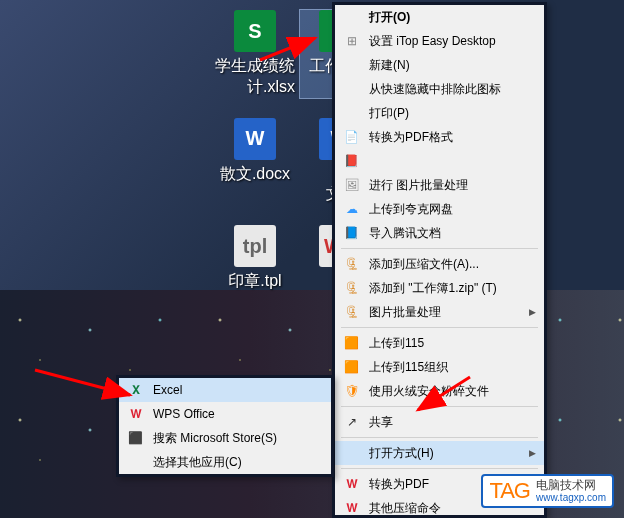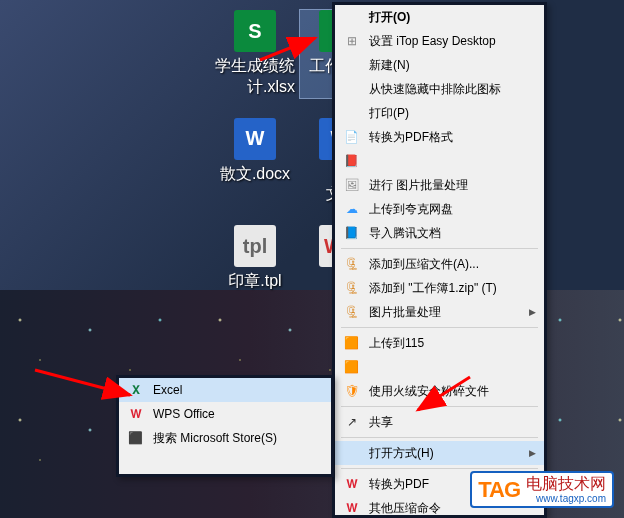--- a/index.html
+++ b/index.html
@@ -30,22 +30,22 @@
 .menu .arrow { position: absolute; right: 8px; font-size: 9px; color: #555; }
 
 .menu-main { top: 2px; left: 332px; width: 215px; height: 516px; overflow: hidden; }
 .menu-sub  { top: 375px; left: 116px; width: 218px; }
 
 
 .arrow-annot { position: absolute; pointer-events: none; }
 
 
 .watermark { position: absolute; right: 10px; bottom: 10px; display: flex; align-items: center; gap: 6px; background: #fff; border: 2px solid #1560c0; border-radius: 4px; padding: 2px 6px; }
-.watermark .tg { font-weight: 700; font-size: 22px; color: #ff7a00; letter-spacing: -1px; }
-.watermark .cn { font-size: 16px; color: #b91c1c; line-height: 1.1; }
+.watermark .tg { font-weight: 400; font-size: 22px; color: #ff7a00; letter-spacing: -1px; }
+.watermark .cn { font-size: 12px; color: #404040; line-height: 1.1; }
 .watermark .url { font-size: 10px; color: #1560c0; text-align: right; }
 </style>
 </head>
 <body>
 
 <div class="bg-top"></div>
 <div class="bg-bottom"></div>
 <div class="bg-lights"></div>
 
 <div class="desktop-icons" id="desktop-icons">
@@ -129,20 +129,21 @@
       <span>图片批量处理</span>
       <span class="arrow">▶</span>
     </div>
     <div class="sep"></div>
     <div class="row">
       <span class="icn" style="color: rgb(255, 138, 0);">🟧</span>
       <span>上传到115</span>
     </div>
     <div class="row">
       <span class="icn" style="color: rgb(255, 138, 0);">🟧</span>
+      <span>上传到115组织</span>
     </div>
     <div class="row">
       <span class="icn" style="color: rgb(255, 136, 0);">🛡</span>
       <span>使用火绒安全粉碎文件</span>
     </div>
     <div class="sep"></div>
     <div class="row">
       <span class="icn" style="color: rgb(51, 51, 51);">↗</span>
       <span>共享</span>
     </div>
@@ -171,20 +172,21 @@
     <div class="row">
       <span class="icn" style="color: rgb(221, 34, 51);">𝐖</span>
       <span>WPS Office</span>
     </div>
     <div class="row">
       <span class="icn" style="color: rgb(0, 170, 85);">⬛</span>
       <span>搜索 Microsoft Store(S)</span>
     </div>
     <div class="row">
       <span class="icn"></span>
+      <span>选择其他应用(C)</span>
     </div>
   </div>
 
 <svg class="arrow-annot" style="top:30px;left:255px;" width="80" height="40">
   <defs>
       <marker id="ah1" markerWidth="10" markerHeight="8" refX="9" refY="4" orient="auto">
         <polygon points="0 0, 10 4, 0 8" fill="#ff0000"></polygon>
       </marker>
     </defs>
   <line x1="5" y1="30" x2="60" y2="8" stroke="#ff0000" stroke-width="3" marker-end="url(#ah1)"></line>

